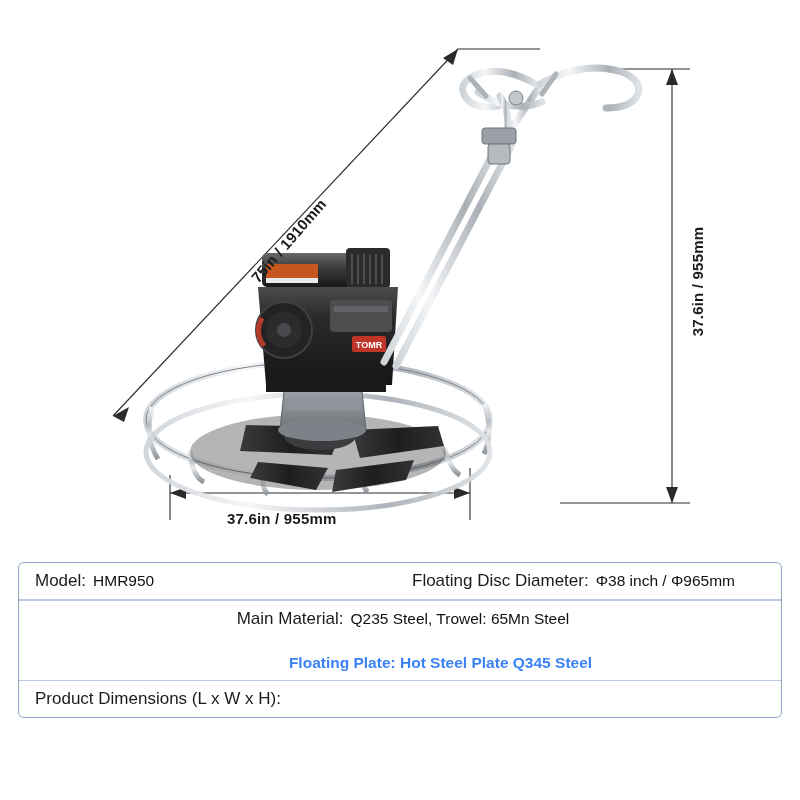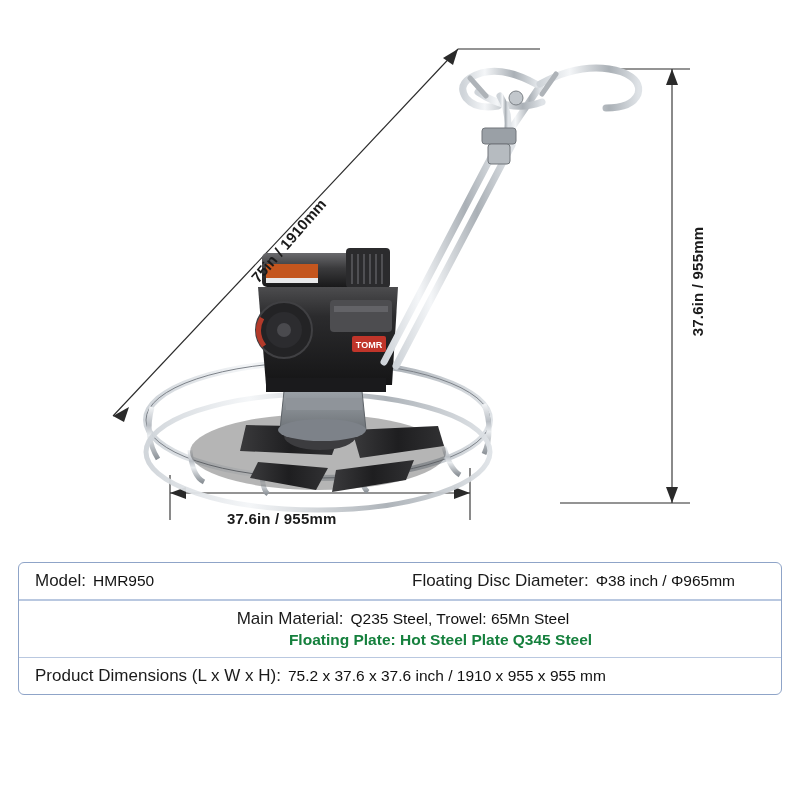--- a/index.html
+++ b/index.html
@@ -71,20 +71,21 @@
     align-items: center;
     padding: 8px 10px 8px 16px;
     box-sizing: border-box;
     flex-wrap: nowrap;
   }
   .spec-cell.half {
     width: 50%;
   }
   .spec-cell.full {
     width: 100%;
+    gap: 23px;
   }
   .spec-cell.second {
     padding-left: 12px;
   }
   .spec-key {
     font-size: 17px;
     color: #1b1b1b;
     font-weight: normal;
     white-space: nowrap;
   }
@@ -100,21 +101,21 @@
     flex-direction: column;
     justify-content: center;
   }
   .material-line-1 {
     display: flex;
     align-items: baseline;
   }
   .material-line-2 {
     font-size: 15.5px;
     font-weight: bold;
-    color: #15803d;
+    color: #3b82f6;
     margin-left: 75px;
     margin-top: 2px;
     white-space: nowrap;
   }
 </style>
 </head>
 <body>
 
 <div id="stage">
 
@@ -295,19 +296,18 @@
           <span class="spec-key">Main Material:</span>
           <span class="spec-val">Q235 Steel, Trowel: 65Mn Steel</span>
         </div>
         <div class="material-line-2">Floating Plate: Hot Steel Plate Q345 Steel</div>
       </div>
     </div>
 
     <div class="spec-row">
       <div class="spec-cell full">
         <span class="spec-key">Product Dimensions (L x W x H):</span>
-        <span class="spec-val">75.2 x 37.6 x 37.6 inch / 1910 x 955 x 955 mm</span>
       </div>
     </div>
 
   </div>
 
 </div>
 
 </body></html>

